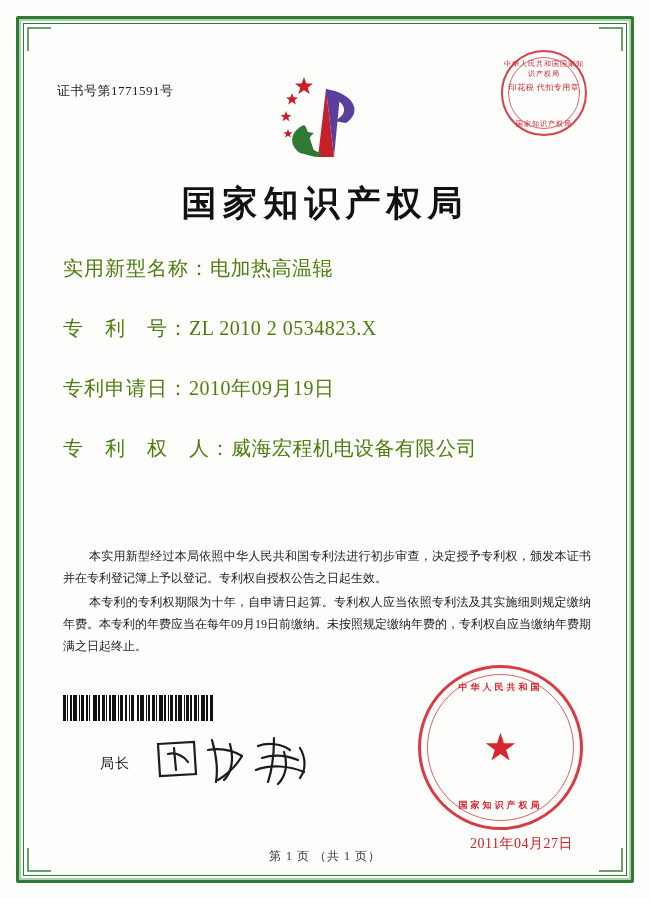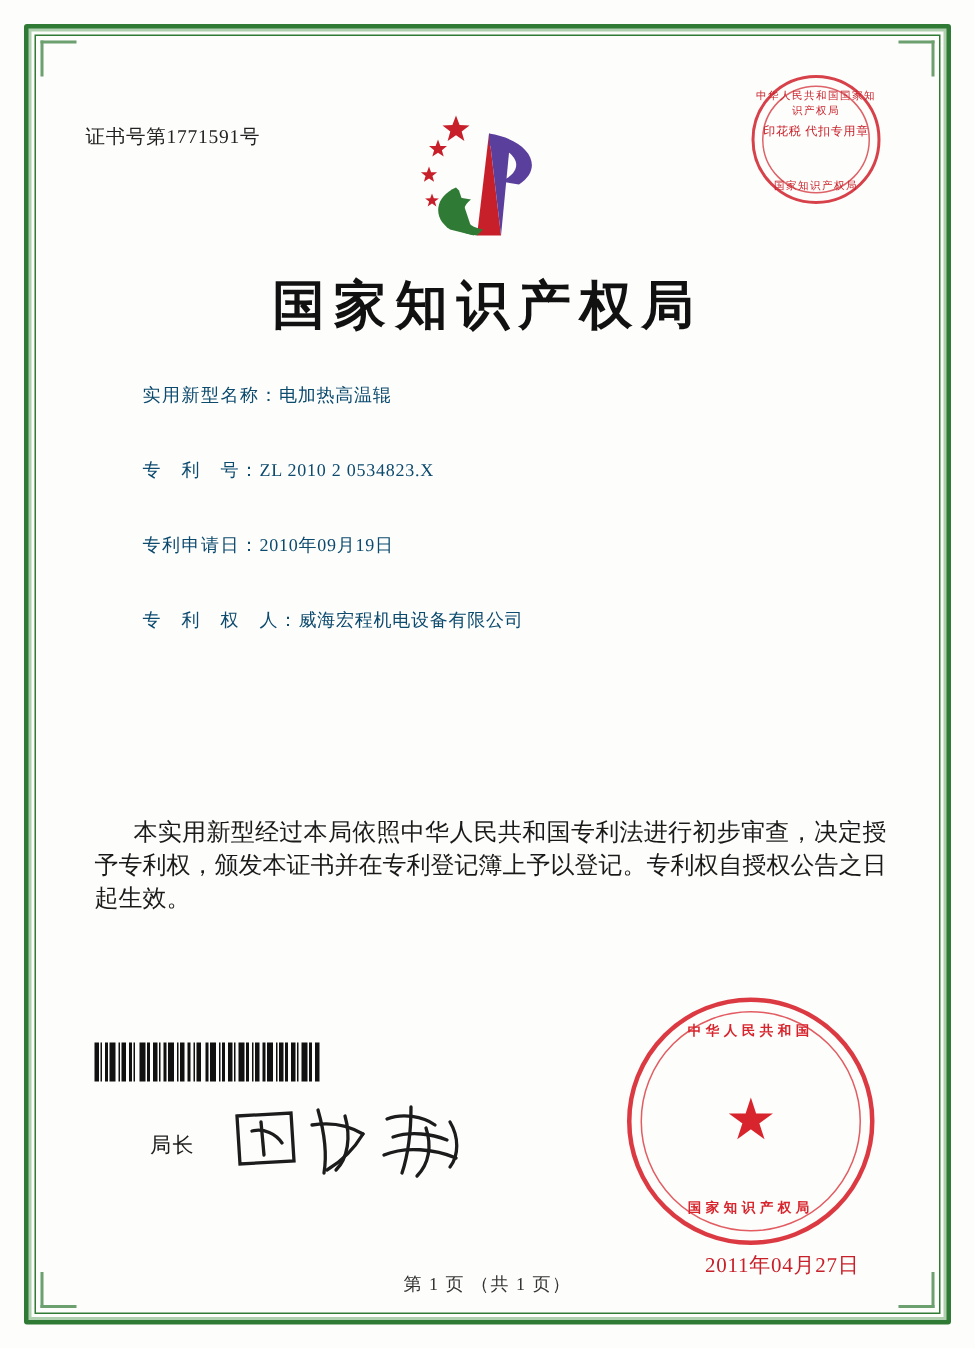--- a/index.html
+++ b/index.html
@@ -151,37 +151,36 @@
     color: #111;
   }
 
   .fields {
     position: absolute;
     left: 18px;
     right: 10px;
     top: 215px;
   }
   .field {
-    font-size: 12px;
-    color: #0c4a6e;
+    font-size: 20px;
+    color: #4d7c0f;
     margin-bottom: 33px;
     letter-spacing: .5px;
     white-space: nowrap;
-    margin-left: 32px;
   }
   .field .lbl { letter-spacing: 1px; }
   .field .val { letter-spacing: .5px; }
   .field.mono .val { font-family: "Liberation Serif", serif; }
 
   .body-text {
     position: absolute;
     left: 18px;
     right: 14px;
     top: 505px;
-    font-size: 16px;
+    font-size: 12px;
     line-height: 22px;
     text-align: justify;
     color: #1a1a1a;
   }
   .body-text p {
     margin: 0 0 2px 0;
     text-indent: 26px;
   }
 
   
@@ -327,20 +326,21 @@
       <div class="field">
         <span class="lbl">专利申请日：</span><span class="val">2010年09月19日</span>
       </div>
       <div class="field">
         <span class="lbl">专　利　权　人：</span><span class="val">威海宏程机电设备有限公司</span>
       </div>
     </div>
 
     <div class="body-text">
       <p>本实用新型经过本局依照中华人民共和国专利法进行初步审查，决定授予专利权，颁发本证书并在专利登记簿上予以登记。专利权自授权公告之日起生效。</p>
+      <p>本专利的专利权期限为十年，自申请日起算。专利权人应当依照专利法及其实施细则规定缴纳年费。本专利的年费应当在每年09月19日前缴纳。未按照规定缴纳年费的，专利权自应当缴纳年费期满之日起终止。</p>
     </div>
 
     <div class="barcode">
       <i style="width:3px"></i>
         <i style="width:1px;background:transparent"></i>
       <i style="width:1px"></i>
         <i style="width:2px;background:transparent"></i>
       <i style="width:2px"></i>
         <i style="width:1px;background:transparent"></i>
       <i style="width:4px"></i>

